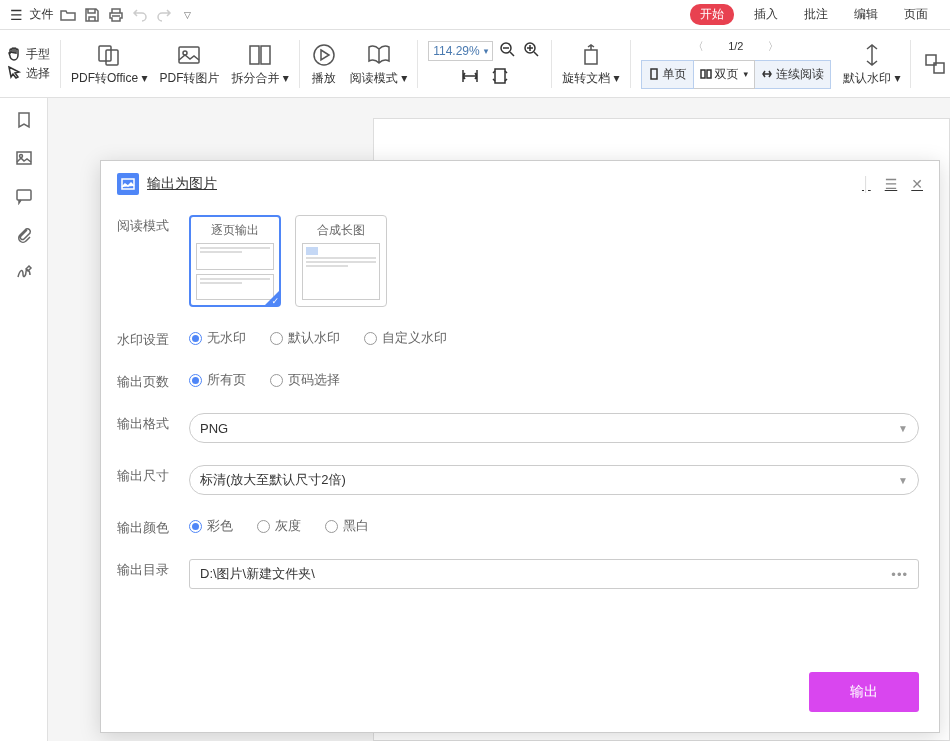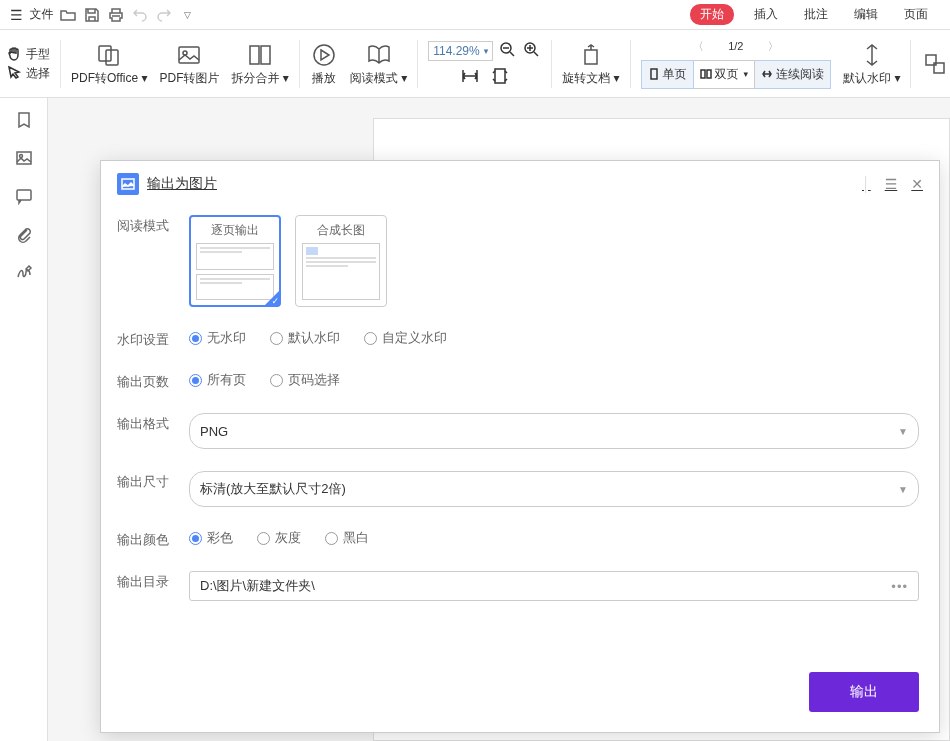--- a/index.html
+++ b/index.html
@@ -74,27 +74,27 @@
     .mini-sq { width: 12px; height: 8px; background: #c5d8f5; margin-bottom: 2px; }
     .mini-ln { height: 2px; background: #ddd; margin-bottom: 2px; }
     .check-corner { position: absolute; right: -1px; bottom: -1px; width: 0; height: 0; border-left: 16px solid transparent; border-bottom: 16px solid #4f86f7; }
     .check-corner::after { content: "✓"; position: absolute; right: 1px; bottom: -16px; color: #fff; font-size: 9px; }
 
     .radio { display: flex; align-items: center; gap: 5px; cursor: pointer; }
     .radio-dot { width: 13px; height: 13px; border: 1px solid #999; border-radius: 50%; display: flex; align-items: center; justify-content: center; }
     .radio.checked .radio-dot::after { content: ""; width: 7px; height: 7px; background: #4f86f7; border-radius: 50%; }
     .radio.checked .radio-dot { border-color: #4f86f7; }
 
-    .select-box { flex: 1; height: 36px; border: 1px solid #ccc; border-radius: 15px; display: flex; align-items: center; padding: 0 10px; cursor: pointer; color: #333; }
+    .select-box { flex: 1; height: 30px; border: 1px solid #ccc; border-radius: 15px; display: flex; align-items: center; padding: 0 10px; cursor: pointer; color: #333; }
     .select-box .arrow { margin-left: auto; color: #999; font-size: 10px; }
     .path-box { flex: 1; height: 30px; border: 1px solid #ccc; border-radius: 3px; display: flex; align-items: center; padding: 0 10px; color: #333; }
     .path-box .more { margin-left: auto; color: #999; cursor: pointer; letter-spacing: 1px; }
 
     .dlg-footer { padding: 0 20px 20px; display: flex; justify-content: flex-end; }
-    .btn-primary { background: #6d28d9; color: #fff; border: none; width: 110px; height: 40px; border-radius: 3px; font-size: 14px; cursor: pointer; }
+    .btn-primary { background: #d946ef; color: #fff; border: none; width: 110px; height: 40px; border-radius: 3px; font-size: 14px; cursor: pointer; }
 
     svg { stroke: currentColor; fill: none; stroke-width: 1.5; }
   </style>
 </head>
 <body>
 
 <div class="menubar">
   <div class="menubar-left">
     <span class="hamburger">☰</span>
     <span style="margin:0 1px;">文件</span>

